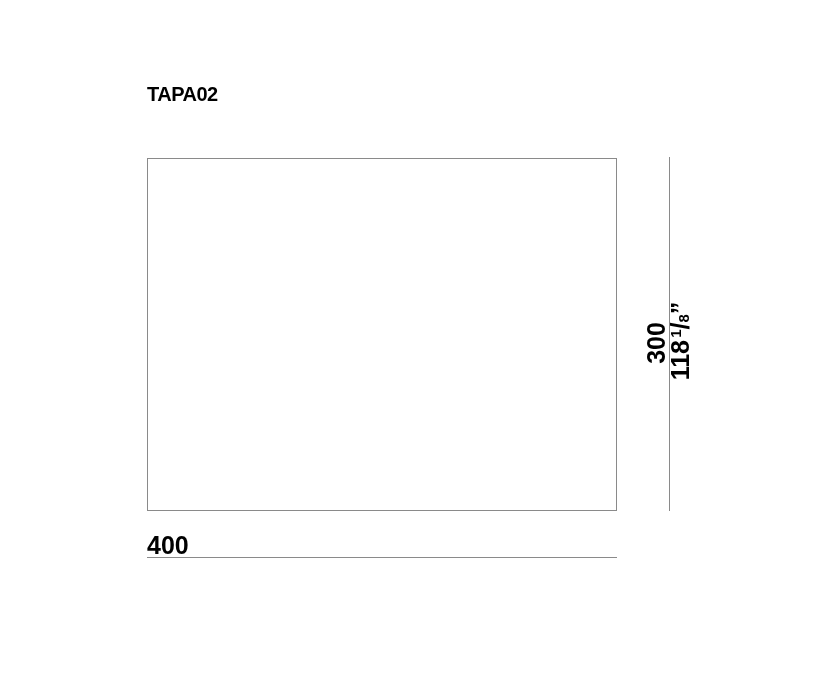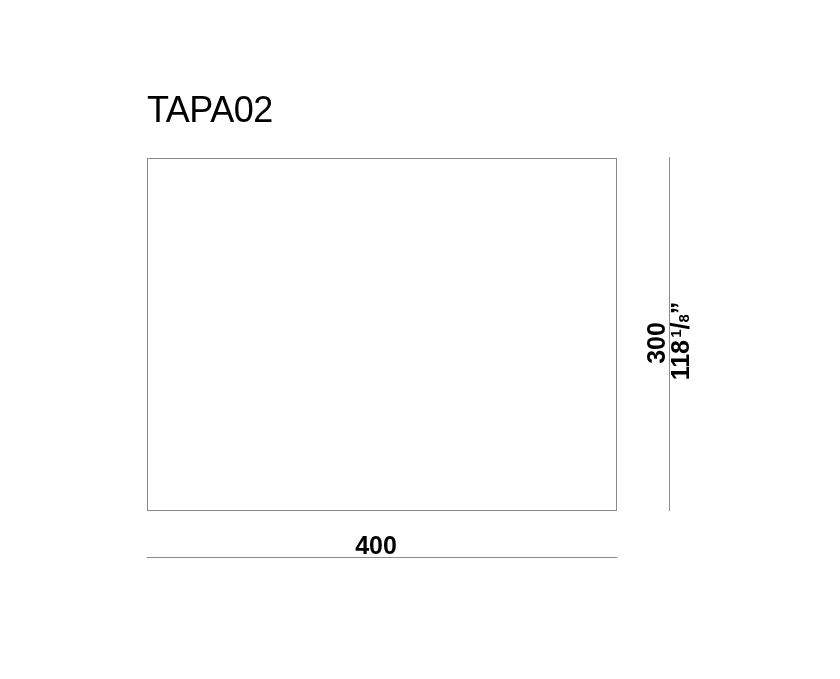--- a/index.html
+++ b/index.html
@@ -14,23 +14,23 @@
     width: 840px;
     height: 679px;
     background: var(--bg);
     overflow: hidden;
     font-family: "Liberation Sans", "DejaVu Sans", sans-serif;
     color: var(--text);
   }
   .title {
     position: absolute;
     left: 147px;
-    top: 92px;
-    font-size: 36px;
-    font-weight: normal;
+    top: 84px;
+    font-size: 20px;
+    font-weight: bold;
     letter-spacing: -0.5px;
     line-height: 1;
     white-space: nowrap;
   }
   .outline-rect {
     position: absolute;
     left: 147px;
     top: 158px;
     width: 470px;
     height: 353px;
@@ -54,23 +54,22 @@
     background: var(--line);
   }
   .dim-label {
     font-size: 25px;
     font-weight: bold;
     line-height: 25px;
     white-space: nowrap;
   }
   .dim-label-h {
     position: absolute;
-    left: 141px;
+    left: 147px;
     width: 470px;
-    text-align: center;
   }
   .metric-h { top: 533px; }
   .imperial-h { top: 562px; }
   .dim-label-v {
     position: absolute;
     transform: translate(-50%, -50%) rotate(-90deg);
   }
   .metric-v { left: 656px; top: 343px; }
   .imperial-v { left: 680px; top: 341px; }
   .frac-num {

